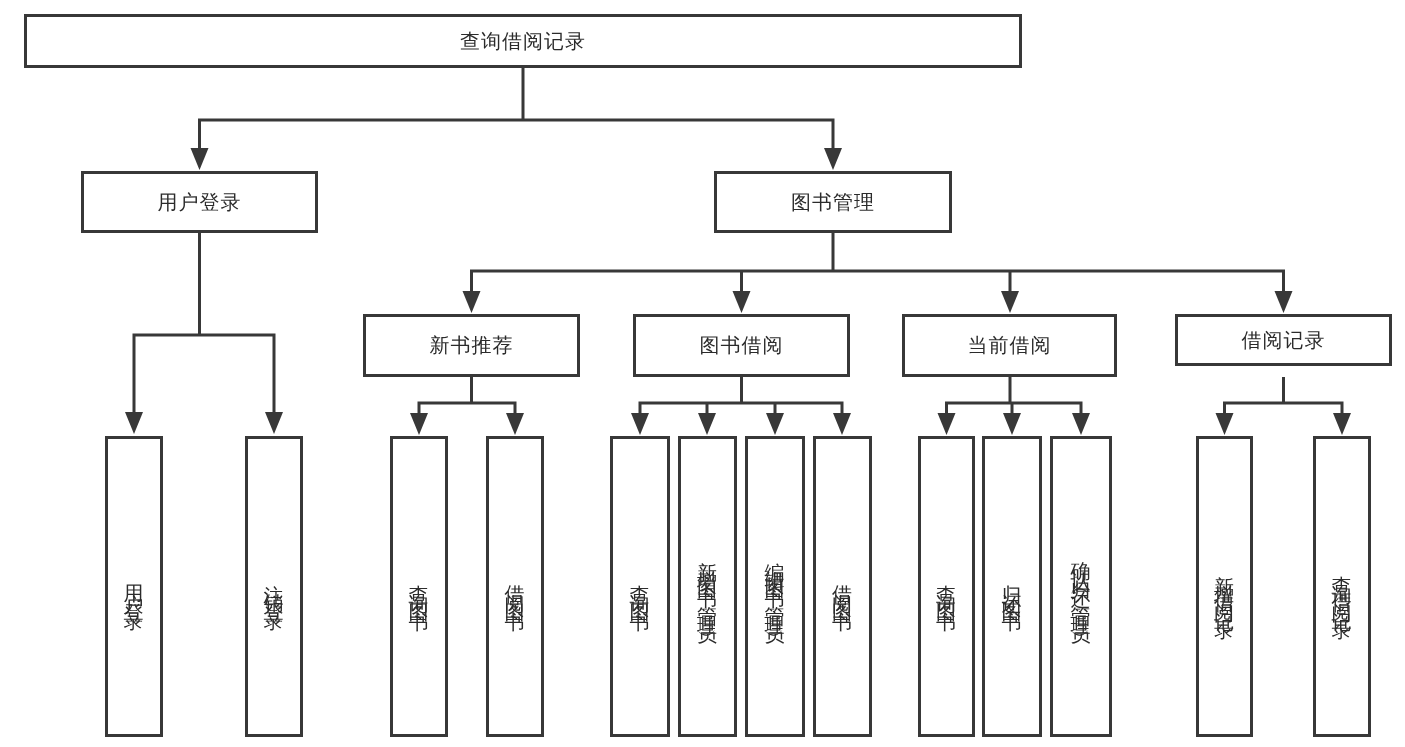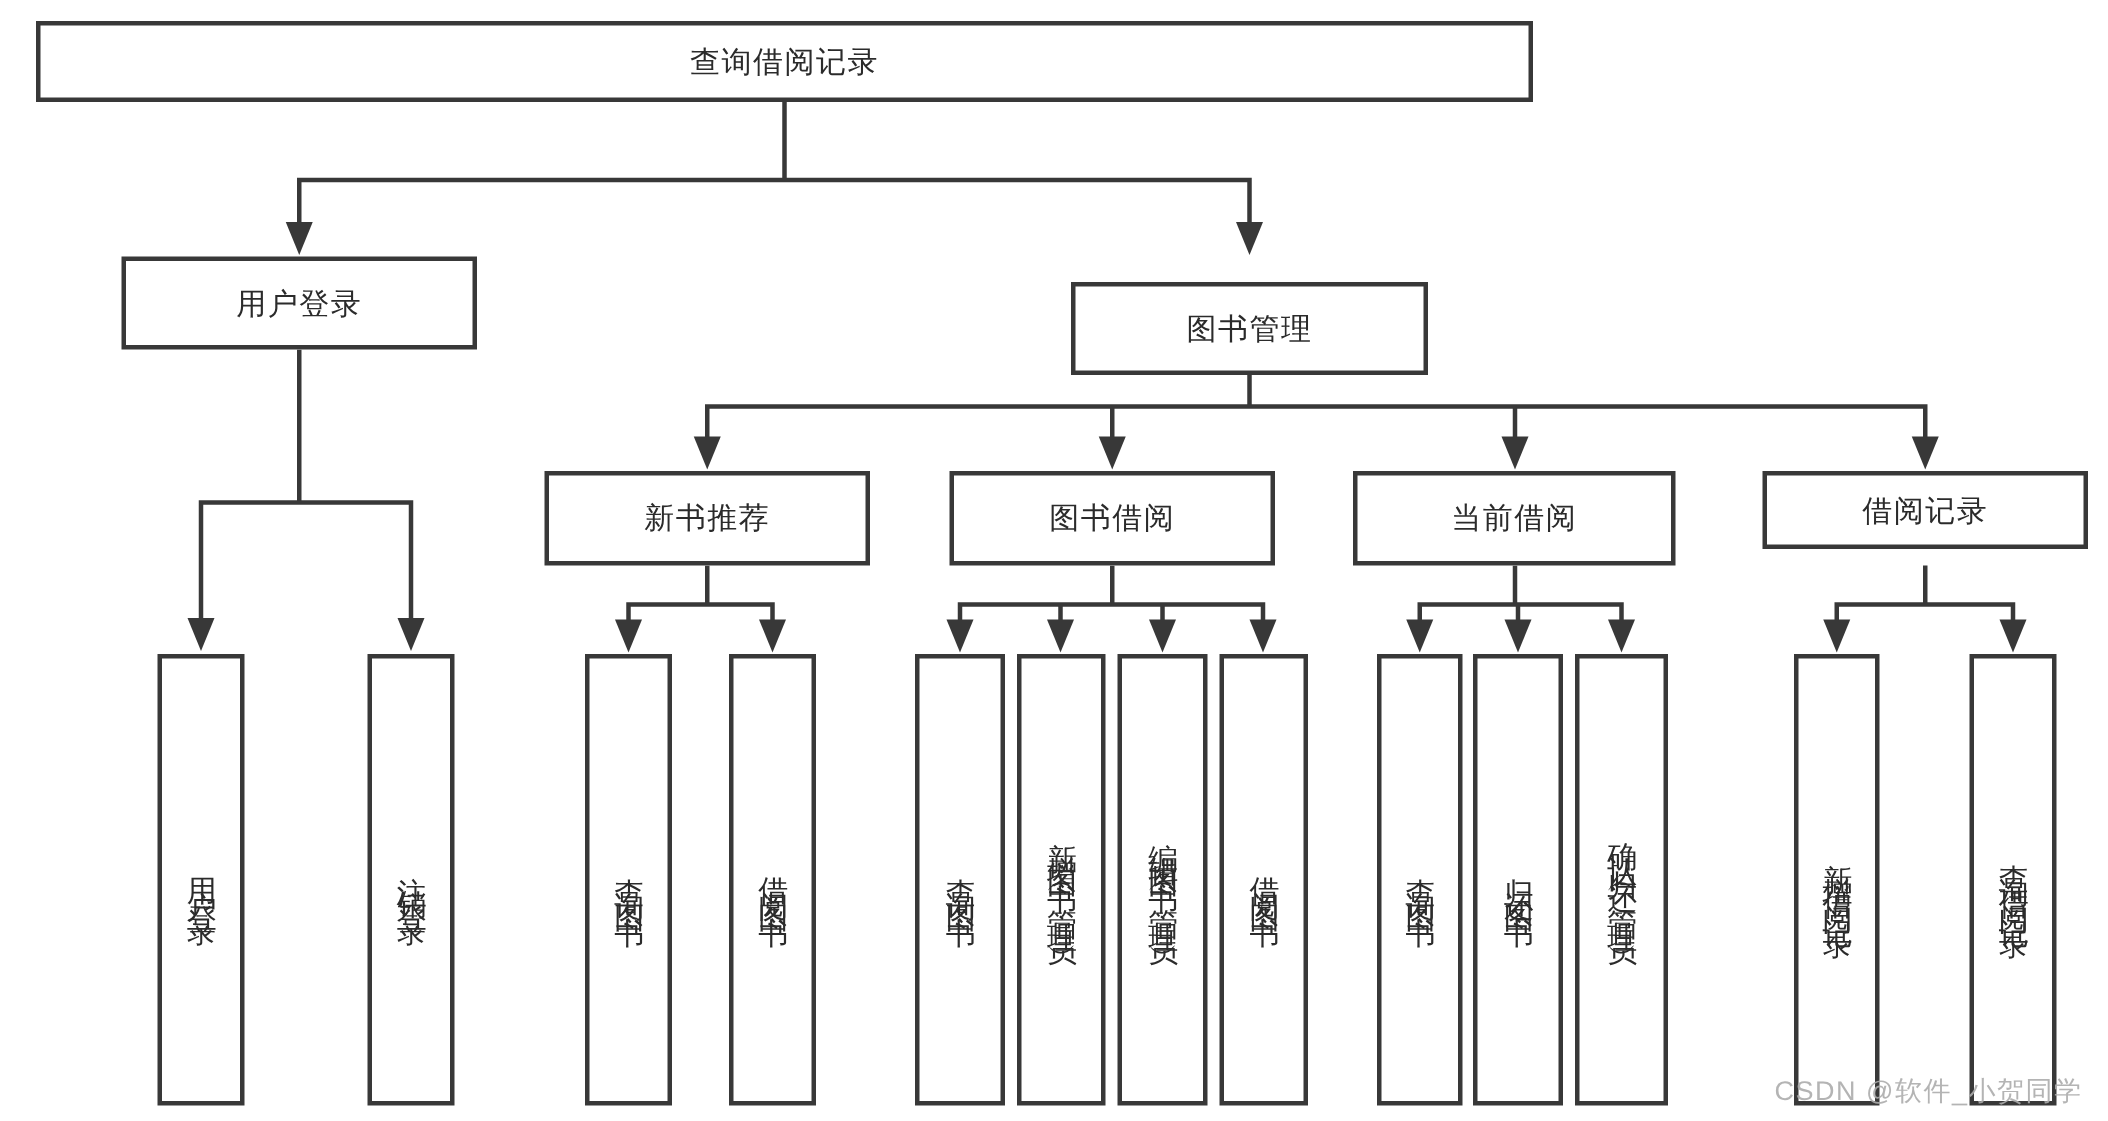--- a/index.html
+++ b/index.html
@@ -79,21 +79,21 @@
       <polygon points="1003,413 1021,413 1012,435"></polygon>
       <polygon points="1072,413 1090,413 1081,435"></polygon>
       <polygon points="1215.5,413 1233.5,413 1224.5,435"></polygon>
       <polygon points="1333,413 1351,413 1342,435"></polygon>
     </g>
   </svg>
 
   <div class="box hbox" style="left:24px;top:14px;width:998px;height:54px;">查询借阅记录</div>
 
   <div class="box hbox" style="left:81px;top:171px;width:237px;height:62px;">用户登录</div>
-  <div class="box hbox" style="left:714px;top:188px;width:238px;height:62px;">图书管理</div>
+  <div class="box hbox" style="left:714px;top:171px;width:238px;height:62px;">图书管理</div>
 
   <div class="box hbox" style="left:363px;top:314px;width:217px;height:63px;">新书推荐</div>
   <div class="box hbox" style="left:633px;top:314px;width:217px;height:63px;">图书借阅</div>
   <div class="box hbox" style="left:902px;top:314px;width:215px;height:63px;text-align:right;">当前借阅</div>
   <div class="box hbox" style="left:1175px;top:314px;width:217px;height:52px;">借阅记录</div>
 
   <div class="box vbox" style="left:105px;top:436px;width:58px;height:301px;">用户登录</div>
   <div class="box vbox" style="left:245px;top:436px;width:58px;height:301px;">注销登录</div>
 
   <div class="box vbox" style="left:390px;top:436px;width:58px;height:301px;">查询图书</div>
@@ -104,15 +104,14 @@
   <div class="box vbox" style="left:745px;top:436px;width:60px;height:301px;">编辑图书（管理员）</div>
   <div class="box vbox" style="left:813px;top:436px;width:59px;height:301px;">借阅图书</div>
 
   <div class="box vbox" style="left:918px;top:436px;width:57px;height:301px;">查询图书</div>
   <div class="box vbox" style="left:982px;top:436px;width:60px;height:301px;">归还图书</div>
   <div class="box vbox" style="left:1050px;top:436px;width:62px;height:301px;">确认归还（管理员）</div>
 
   <div class="box vbox" style="left:1196px;top:436px;width:57px;height:301px;">新增借阅记录</div>
   <div class="box vbox" style="left:1313px;top:436px;width:58px;height:301px;">查询借阅记录</div>
 
-  <div class="watermark">CSDN @软件_小贺同学</div>
 
 </div>
 
 </body></html>

